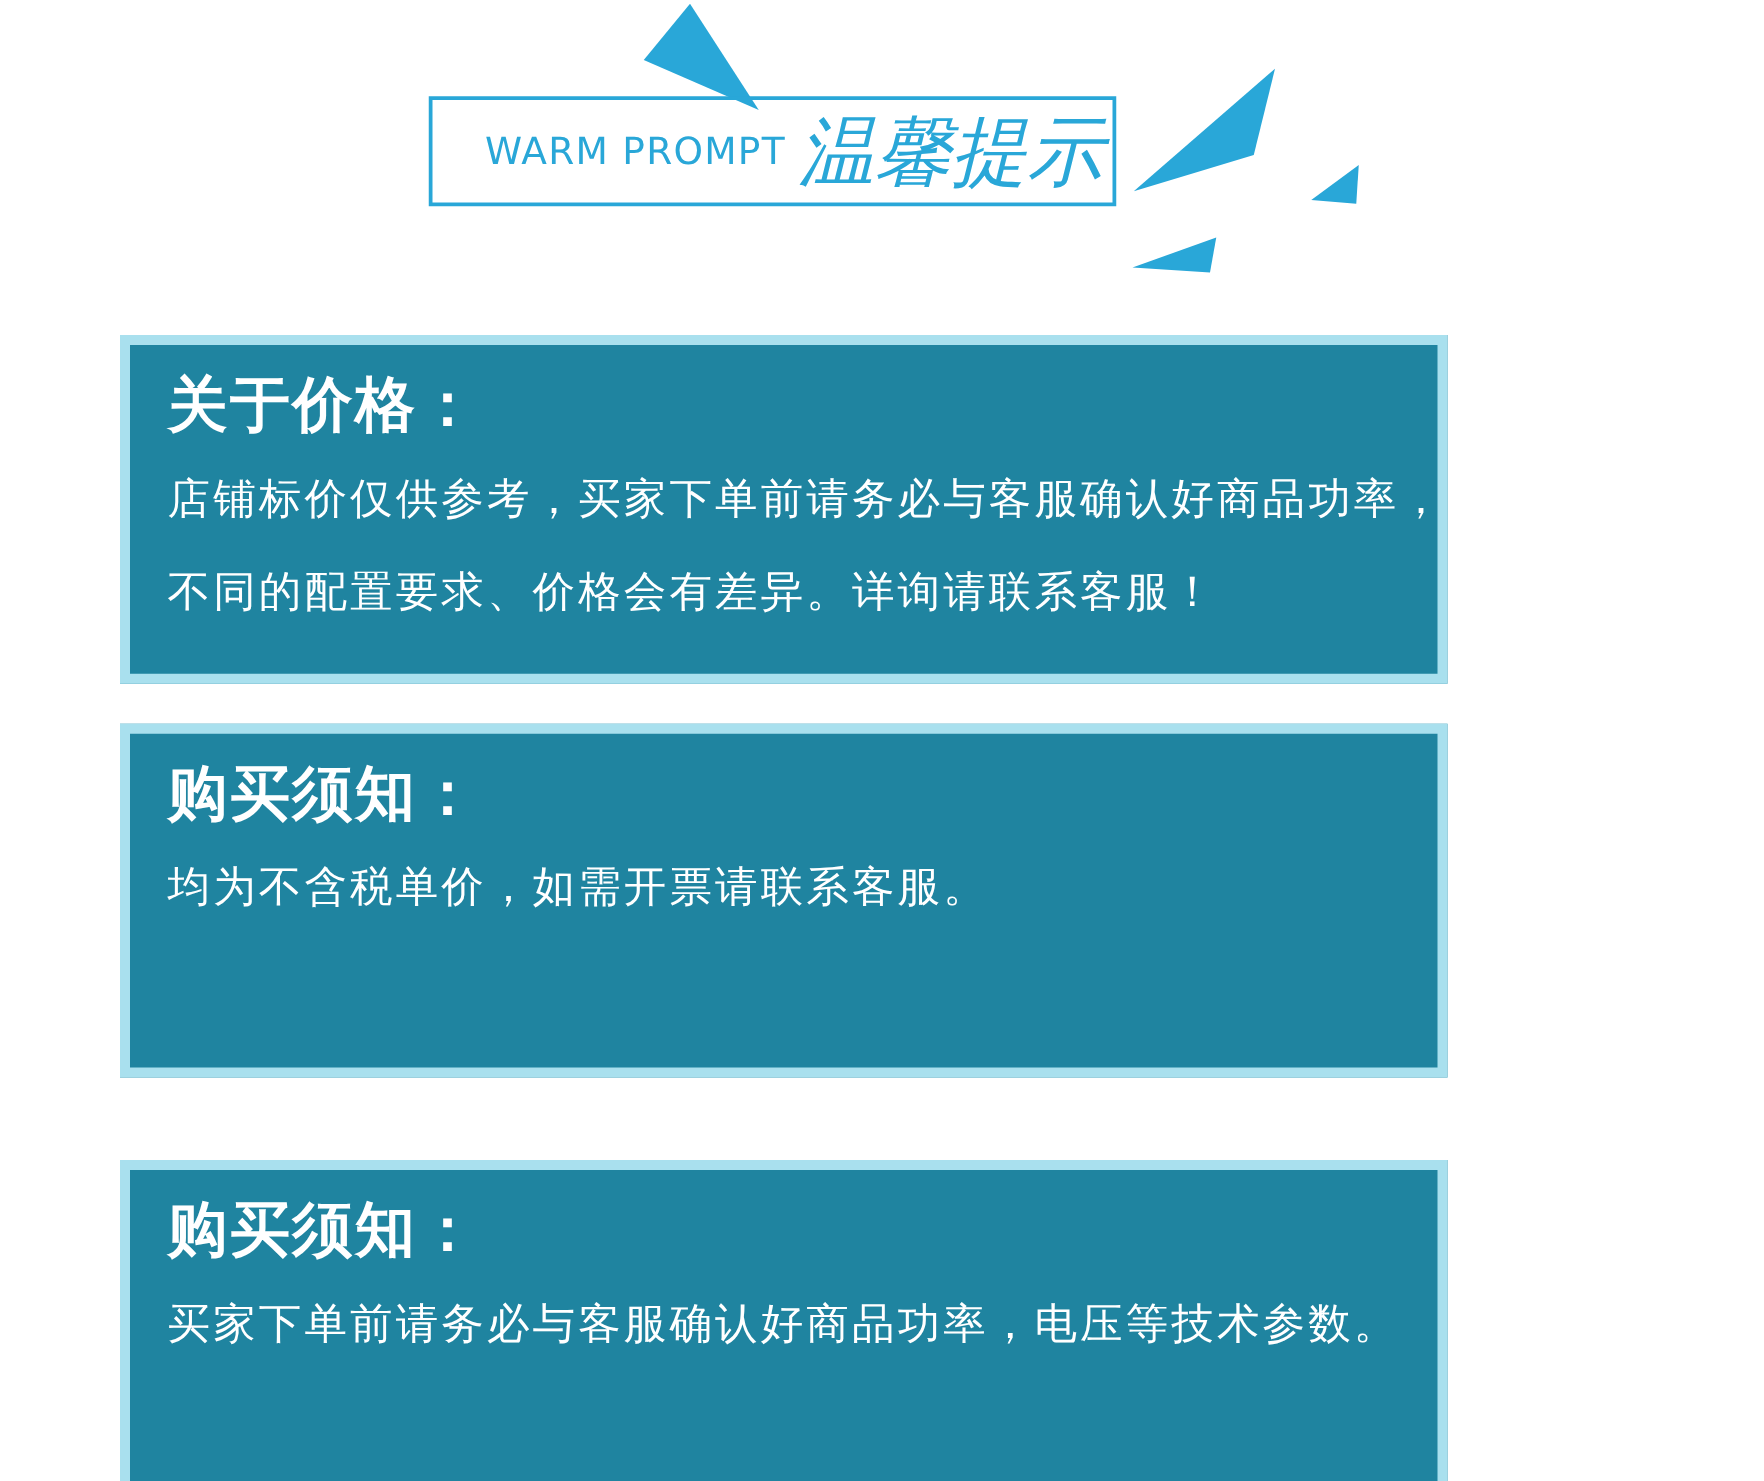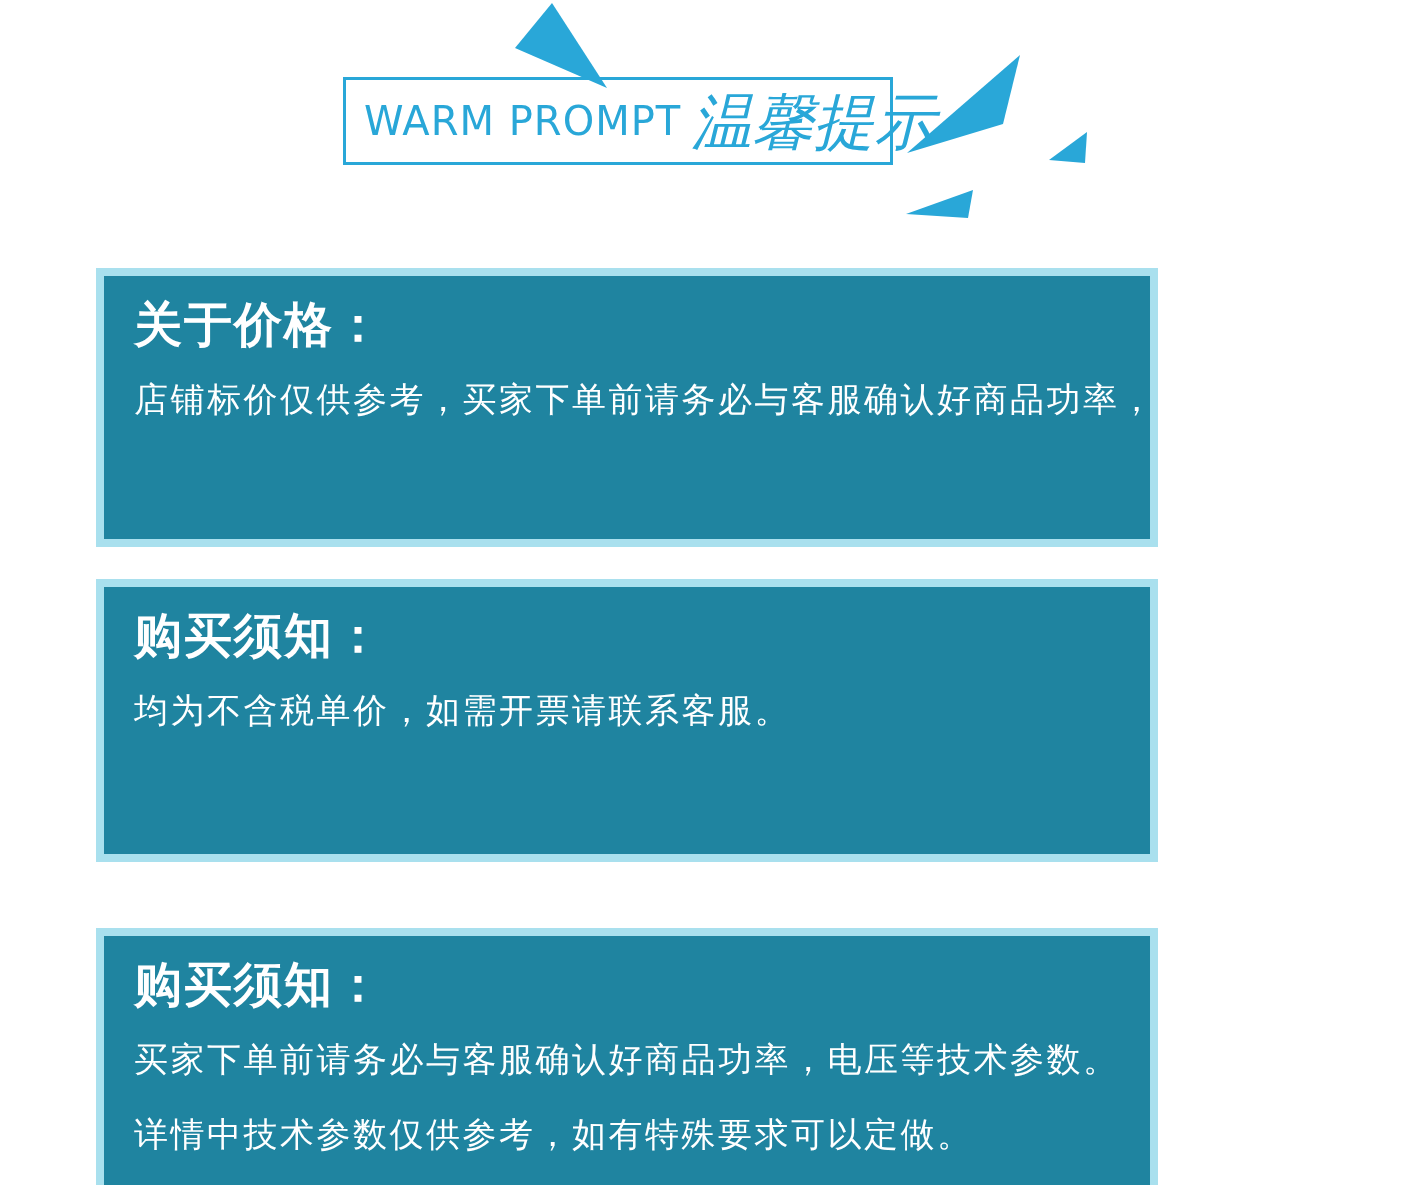--- a/index.html
+++ b/index.html
@@ -32,23 +32,23 @@
   .header-badge {
     position: absolute;
     left: 343px; top: 77px;
     width: 550px; height: 88px;
     border: 3px solid var(--accent-blue, #29a7d8);
     background: transparent;
     display: flex;
     align-items: center;
   }
   .header-en {
-    margin-left: 18px;
+    margin-left: 42px;
     font-family: "DejaVu Sans", "Liberation Sans", sans-serif;
-    font-size: 40px;
+    font-size: 30px;
     letter-spacing: 1px;
     color: var(--accent-blue, #29a7d8);
     white-space: nowrap;
   }
   .header-zh {
     margin-left: 10px;
     font-family: "DejaVu Sans", "Liberation Sans", sans-serif;
     font-size: 61px;
     line-height: 1;
     color: var(--accent-blue, #29a7d8);
@@ -97,26 +97,26 @@
   </svg>
 
   <div class="header-badge">
     <span class="header-en">WARM PROMPT</span>
     <span class="header-zh">温馨提示</span>
   </div>
 
   <section class="panel panel-1">
     <h2 class="panel-title">关于价格：</h2>
     <p class="panel-line">店铺标价仅供参考，买家下单前请务必与客服确认好商品功率，</p>
+    <p class="panel-line">不同的配置要求、价格会有差异。详询请联系客服！</p>
   </section>
 
   <section class="panel panel-2">
     <h2 class="panel-title">购买须知：</h2>
     <p class="panel-line">均为不含税单价，如需开票请联系客服。</p>
   </section>
 
   <section class="panel panel-3">
     <h2 class="panel-title">购买须知：</h2>
     <p class="panel-line">买家下单前请务必与客服确认好商品功率，电压等技术参数。</p>
-    <p class="panel-line">详情中技术参数仅供参考，如有特殊要求可以定做。</p>
   </section>
 
 </div>
 
 </body></html>

